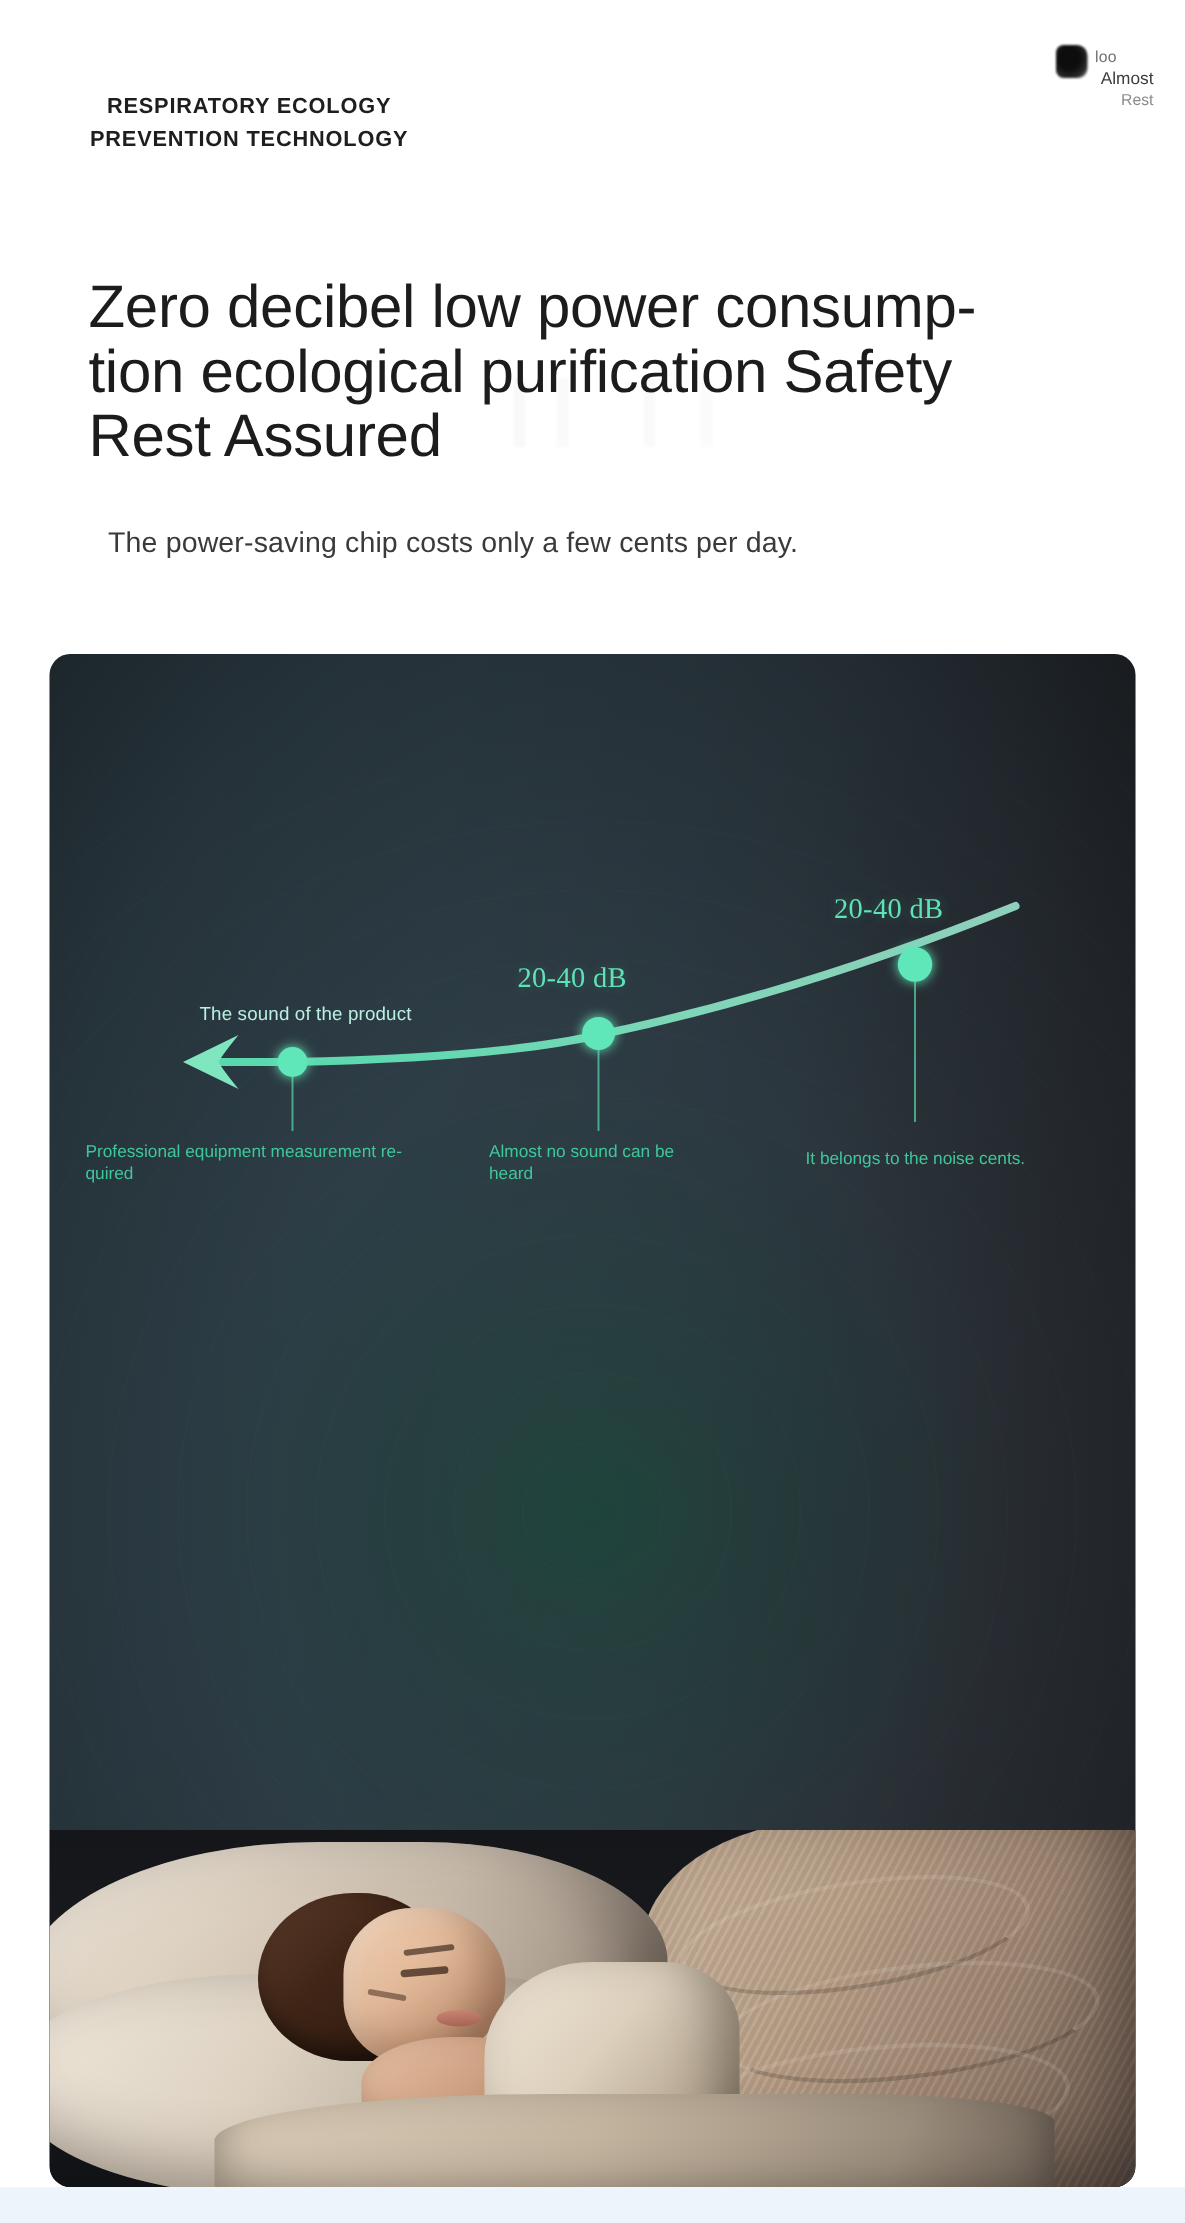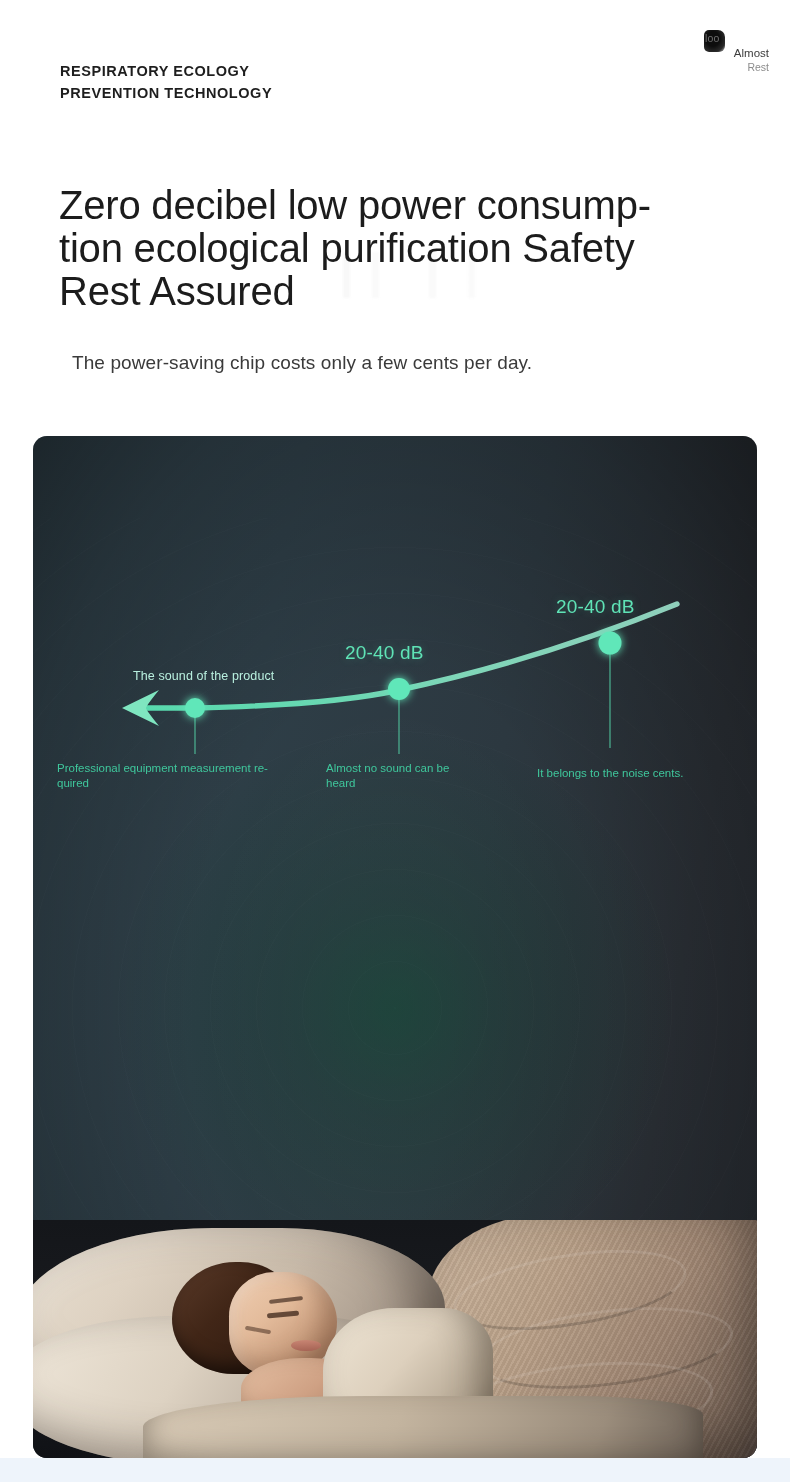--- a/index.html
+++ b/index.html
@@ -7,34 +7,34 @@
     width:790px;height:1482px;position:relative;overflow:hidden;
     background:#ffffff;
     font-family:"Liberation Sans","DejaVu Sans",sans-serif;
     -webkit-font-smoothing:antialiased;
   }
 
   
   .brand{
     position:absolute;left:60px;top:60px;
     font-size:14.5px;font-weight:bold;letter-spacing:.55px;
-    line-height:1.55;color:#1e1e1e;white-space:pre-line;
+    line-height:1.55;color:#1e1e1e;white-space:pre-line;text-align:center;
   }
 
   
   .badge{
     position:absolute;right:18px;top:28px;width:86px;height:52px;
     text-align:right;color:#8b8b8b;font-size:10.5px;line-height:1.28;
   }
   .badge .b-blob{
     position:absolute;left:18px;top:2px;width:21px;height:22px;
     background:radial-gradient(ellipse at 42% 40%,#0d0d0d 40%,#2a2a2a 72%,rgba(60,60,60,.25) 100%);
     border-radius:5px 7px 6px 5px;filter:blur(.7px);
   }
-  .badge .b1{position:absolute;left:19px;top:4px;font-size:10.5px;color:#6f6f6f;letter-spacing:.2px;}
+  .badge .b1{position:absolute;left:44px;top:4px;font-size:10.5px;color:#6f6f6f;letter-spacing:.2px;}
   .badge .b2{position:absolute;right:3px;top:18px;font-size:11.5px;color:#3c3c3c;font-weight:500;}
   .badge .b3{position:absolute;right:3px;top:33px;font-size:10.5px;color:#8c8c8c;}
 
   
   .headline{
     position:absolute;left:59px;top:157px;width:715px;
     font-size:40px;line-height:43px;color:#1c1c1c;font-weight:400;
     letter-spacing:-.2px;white-space:pre-line;z-index:2;
   }
   .ghost{
@@ -70,20 +70,21 @@
     background:repeating-radial-gradient(circle at 50% 50%,
       rgba(255,255,255,.11) 0px, rgba(255,255,255,.11) 1px,
       rgba(255,255,255,0) 1px, rgba(255,255,255,0) 46px);
   }
 
   
   .chart{position:absolute;left:0;top:0;width:724px;height:400px;}
   .lbl{
     position:absolute;color:#5fe3b6;font-size:19px;letter-spacing:.2px;
     text-shadow:0 0 8px rgba(95,227,182,.25);
+    font-family:Liberation Serif, serif;
   }
   .cap{
     position:absolute;color:#3fc79c;font-size:11.5px;line-height:15px;
   }
   .cap-sound{
     position:absolute;color:#b9f0df;font-size:12.5px;letter-spacing:.1px;
   }
 
   
   .device{position:absolute;left:371px;top:955px;width:50px;height:98px;}

